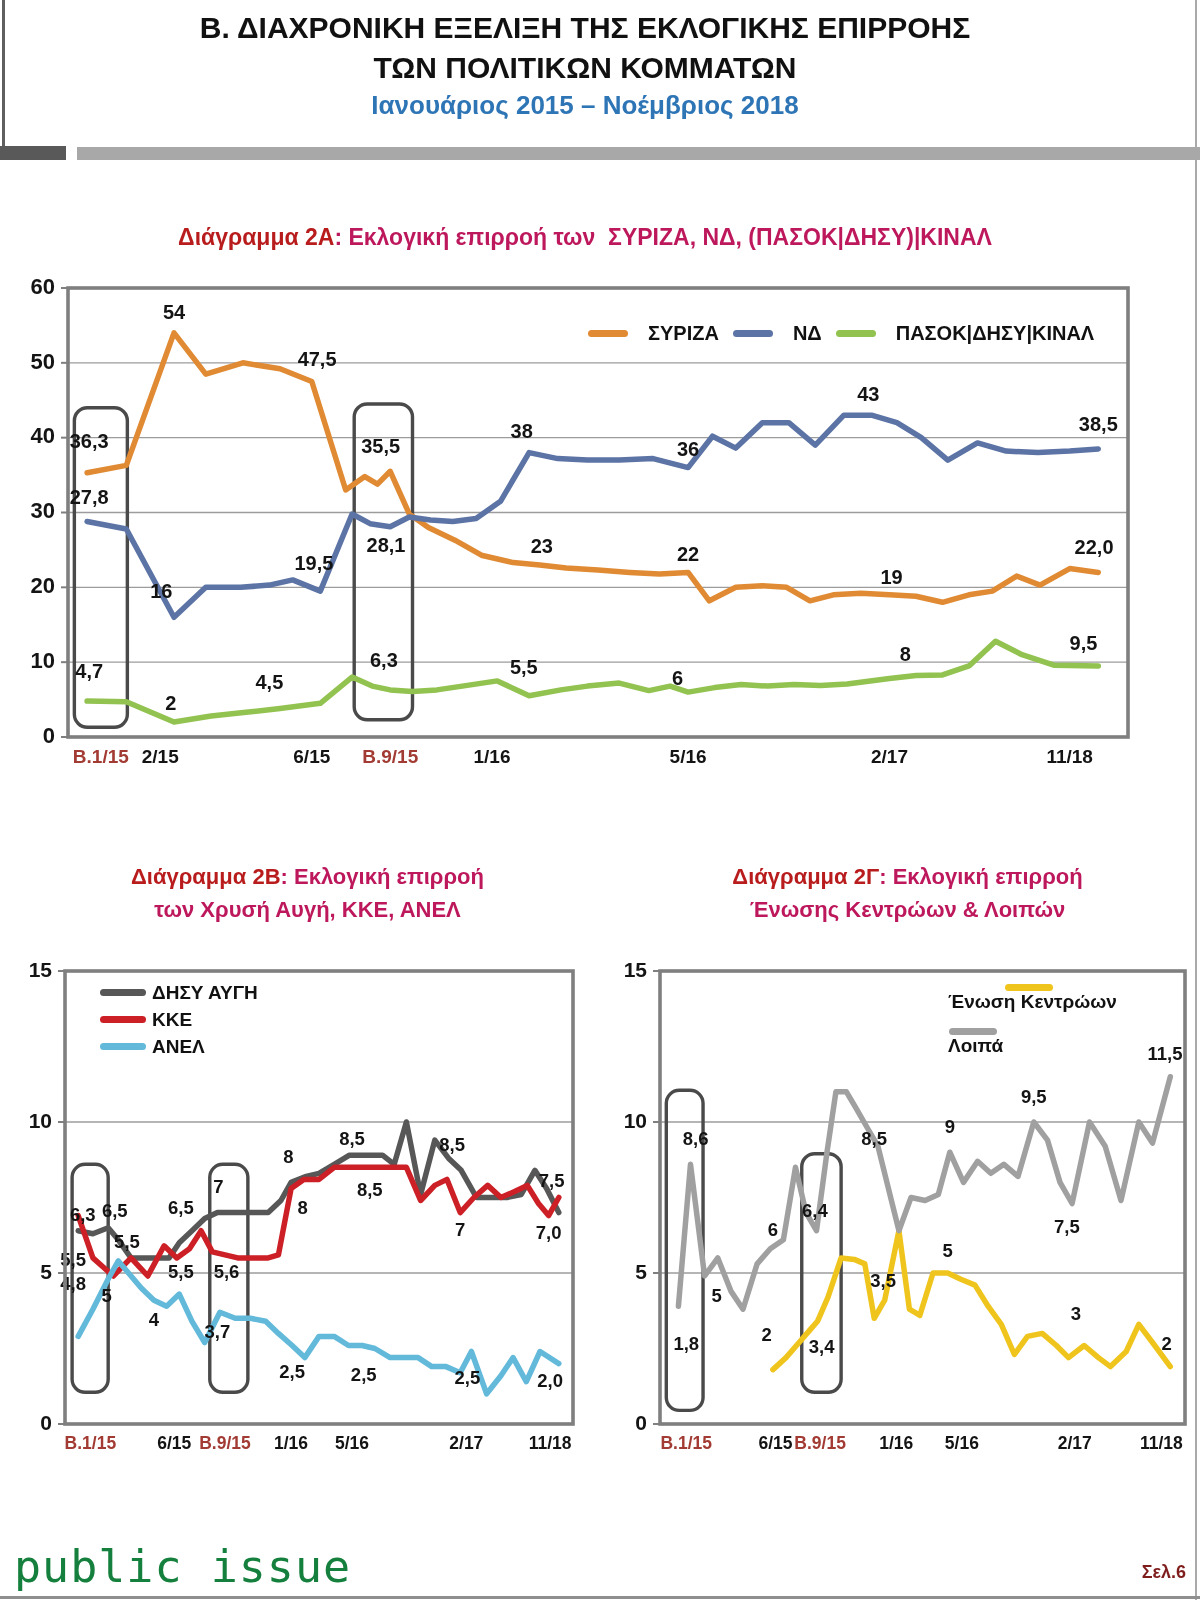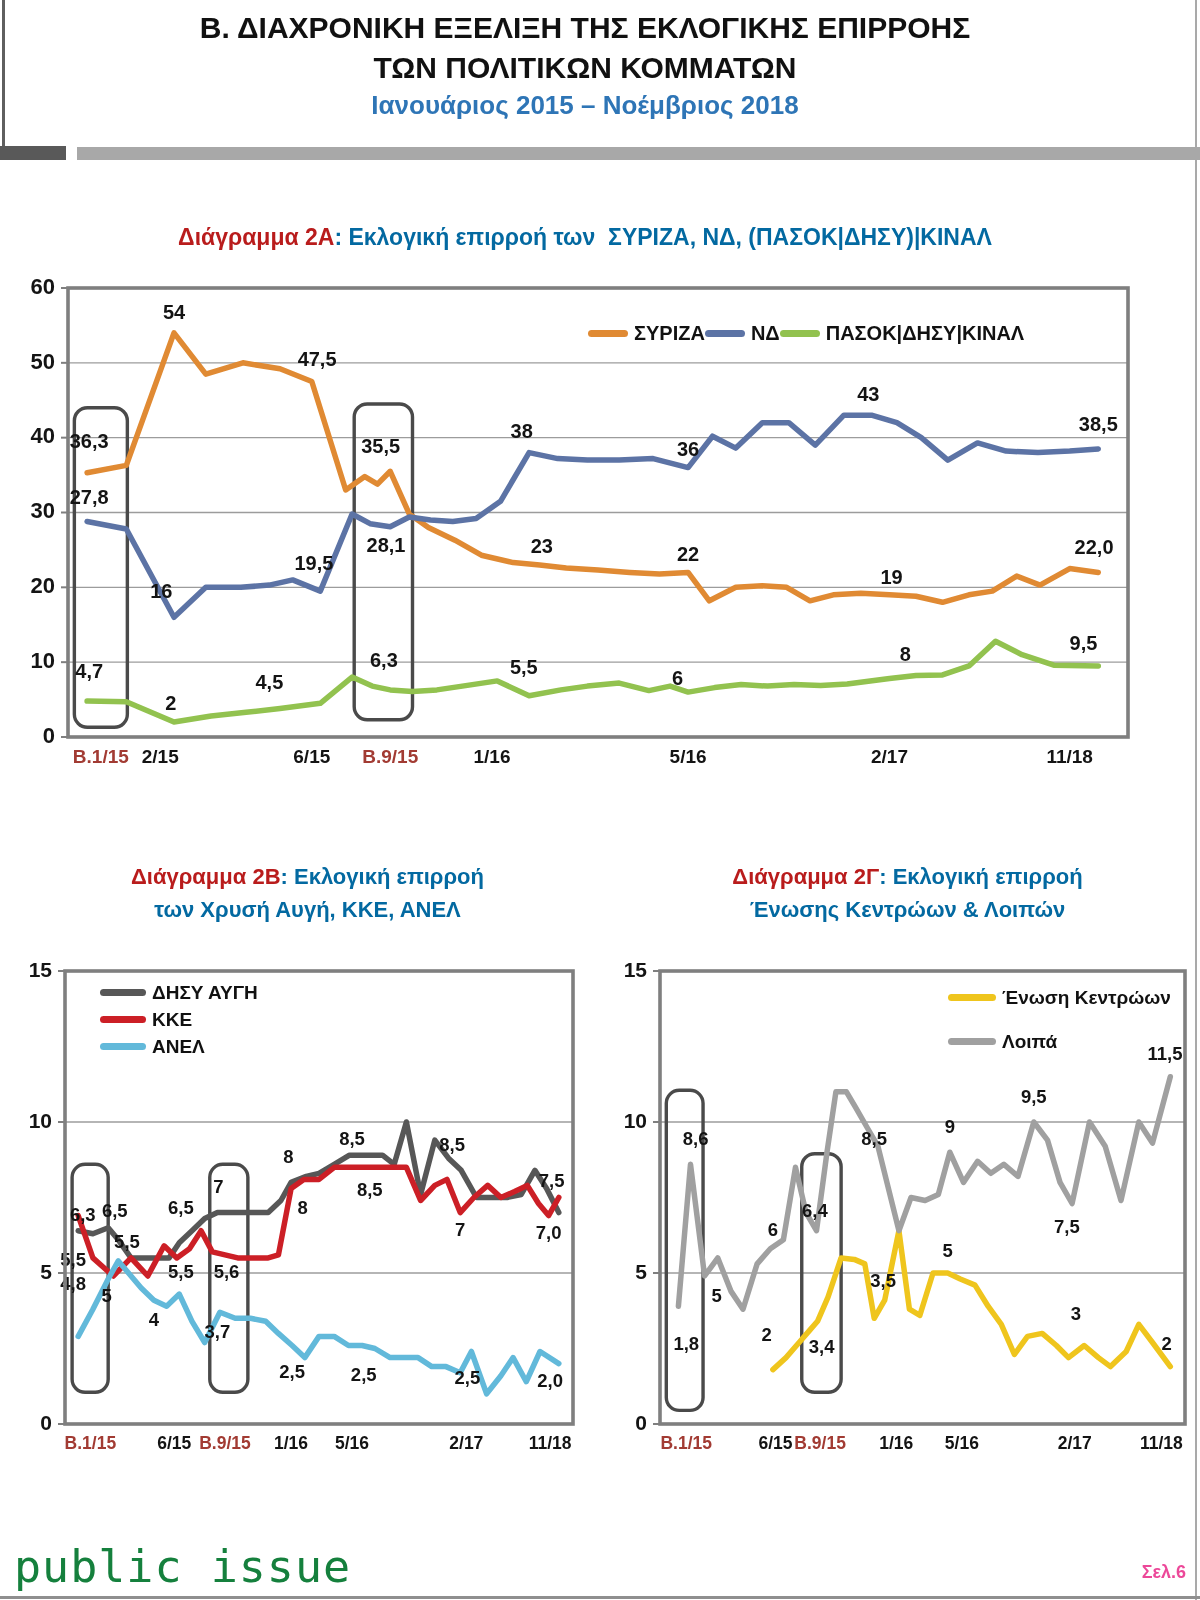--- a/index.html
+++ b/index.html
@@ -7,46 +7,46 @@
         font-family:"Liberation Sans",sans-serif;color:#111;}
   .edge{position:absolute;background:#a9a9a9;}
   .left-rule{position:absolute;left:2px;top:0;width:3px;height:160px;background:#5f5f5f;}
   .header{position:absolute;top:8px;left:0;width:1170px;text-align:center;}
   .header .t{font-size:30px;font-weight:bold;color:#111;line-height:40px;letter-spacing:0px;}
   .header .sub{font-size:26px;font-weight:bold;color:#2E75B6;line-height:34px;margin-top:0;}
   .bar-dark{position:absolute;left:0;top:146px;width:66px;height:14px;background:#595959;}
   .bar-light{position:absolute;left:77px;top:147px;width:1123px;height:13px;background:#a8a8a8;}
   .chart-title{position:absolute;text-align:center;font-weight:bold;white-space:pre;}
   .chart-title .pfx{color:#b91c1c;}
-  .chart-title .rest{color:#0369a1;}
+  .chart-title .rest{color:#be185d;}
   .ct-a{top:224px;left:70px;width:1030px;font-size:23px;}
   .ct-b{top:860px;left:30px;width:555px;font-size:22px;line-height:33px;white-space:normal;}
   .ct-c{top:860px;left:625px;width:565px;font-size:22px;line-height:33px;white-space:normal;}
   .ct-b .line2,.ct-c .line2{white-space:pre;}
   .legend{position:absolute;display:flex;align-items:center;}
   .legend .sw{display:inline-block;height:7px;border-radius:4px;margin-right:6px;flex:0 0 auto;}
   .legend .lab{font-weight:bold;color:#111;}
-  .legend-a{top:322px;left:588px;gap:0;}
+  .legend-a{top:322px;left:588px;gap:14px;}
   .legend-a .sw{width:40px;}
   .legend-a .lab{font-size:20px;}
   .legend-col{flex-direction:column;align-items:flex-start;}
   .legend-b{top:979px;left:100px;}
   .legend-b .row{display:flex;align-items:center;height:27px;}
   .legend-b .sw{width:46px;}
   .legend-b .lab{font-size:19px;}
   .legend-c{top:984px;left:948px;}
-  .legend-c .row{display:flex;align-items:center;height:27px;margin-bottom:17px;}
+  .legend-c .row{display:flex;align-items:center;height:27px;margin-bottom:17px;flex-direction:column;}
   .legend-c .sw{width:48px;}
   .legend-c .lab{font-size:19px;}
   #charts{position:absolute;left:0;top:0;}
   #charts text{font-family:"Liberation Sans",sans-serif;font-weight:bold;}
   .footer-logo{position:absolute;left:14px;top:1540px;font-family:"DejaVu Sans Mono",monospace;
                font-size:45px;color:#15803d;letter-spacing:1px;}
   .page-num{position:absolute;left:1080px;top:1562px;width:106px;text-align:right;
-            font-size:18px;font-weight:600;color:#ec4899;}
+            font-size:18px;font-weight:600;color:#7f1d1d;}
 </style>
 </head>
 <body>
 
 <div class="page">
   <div class="left-rule"></div>
   <div class="edge" style="left:1195px;top:0;width:2px;height:1600px;"></div>
   <div class="edge" style="left:0;top:1596px;width:1200px;height:3px;background:#8f8f8f;"></div>
 
   <div class="header">

